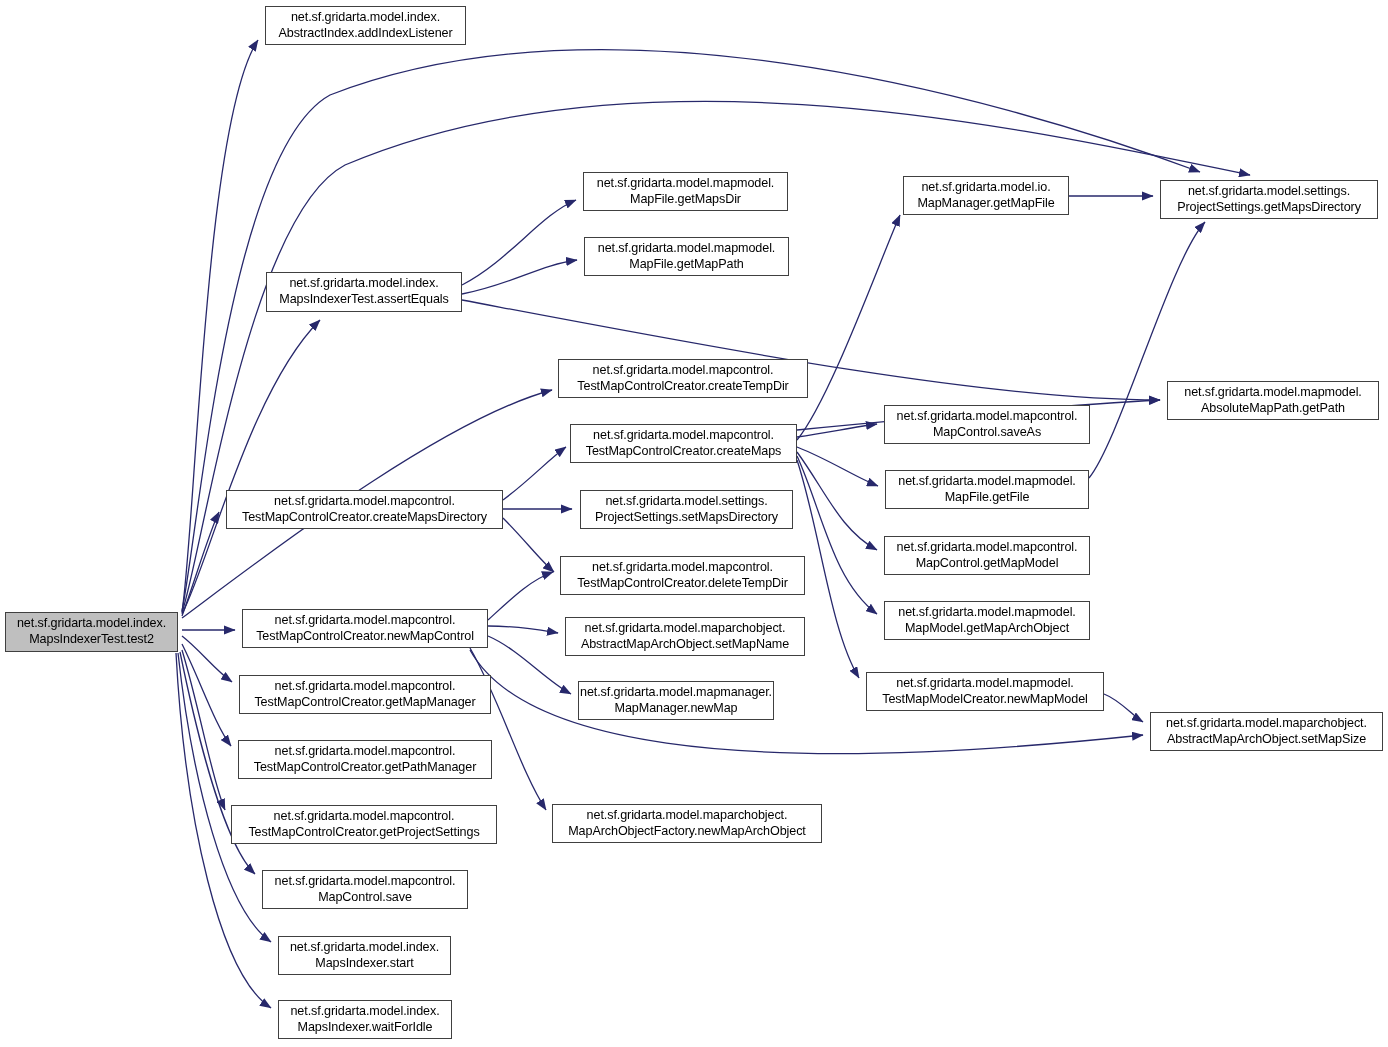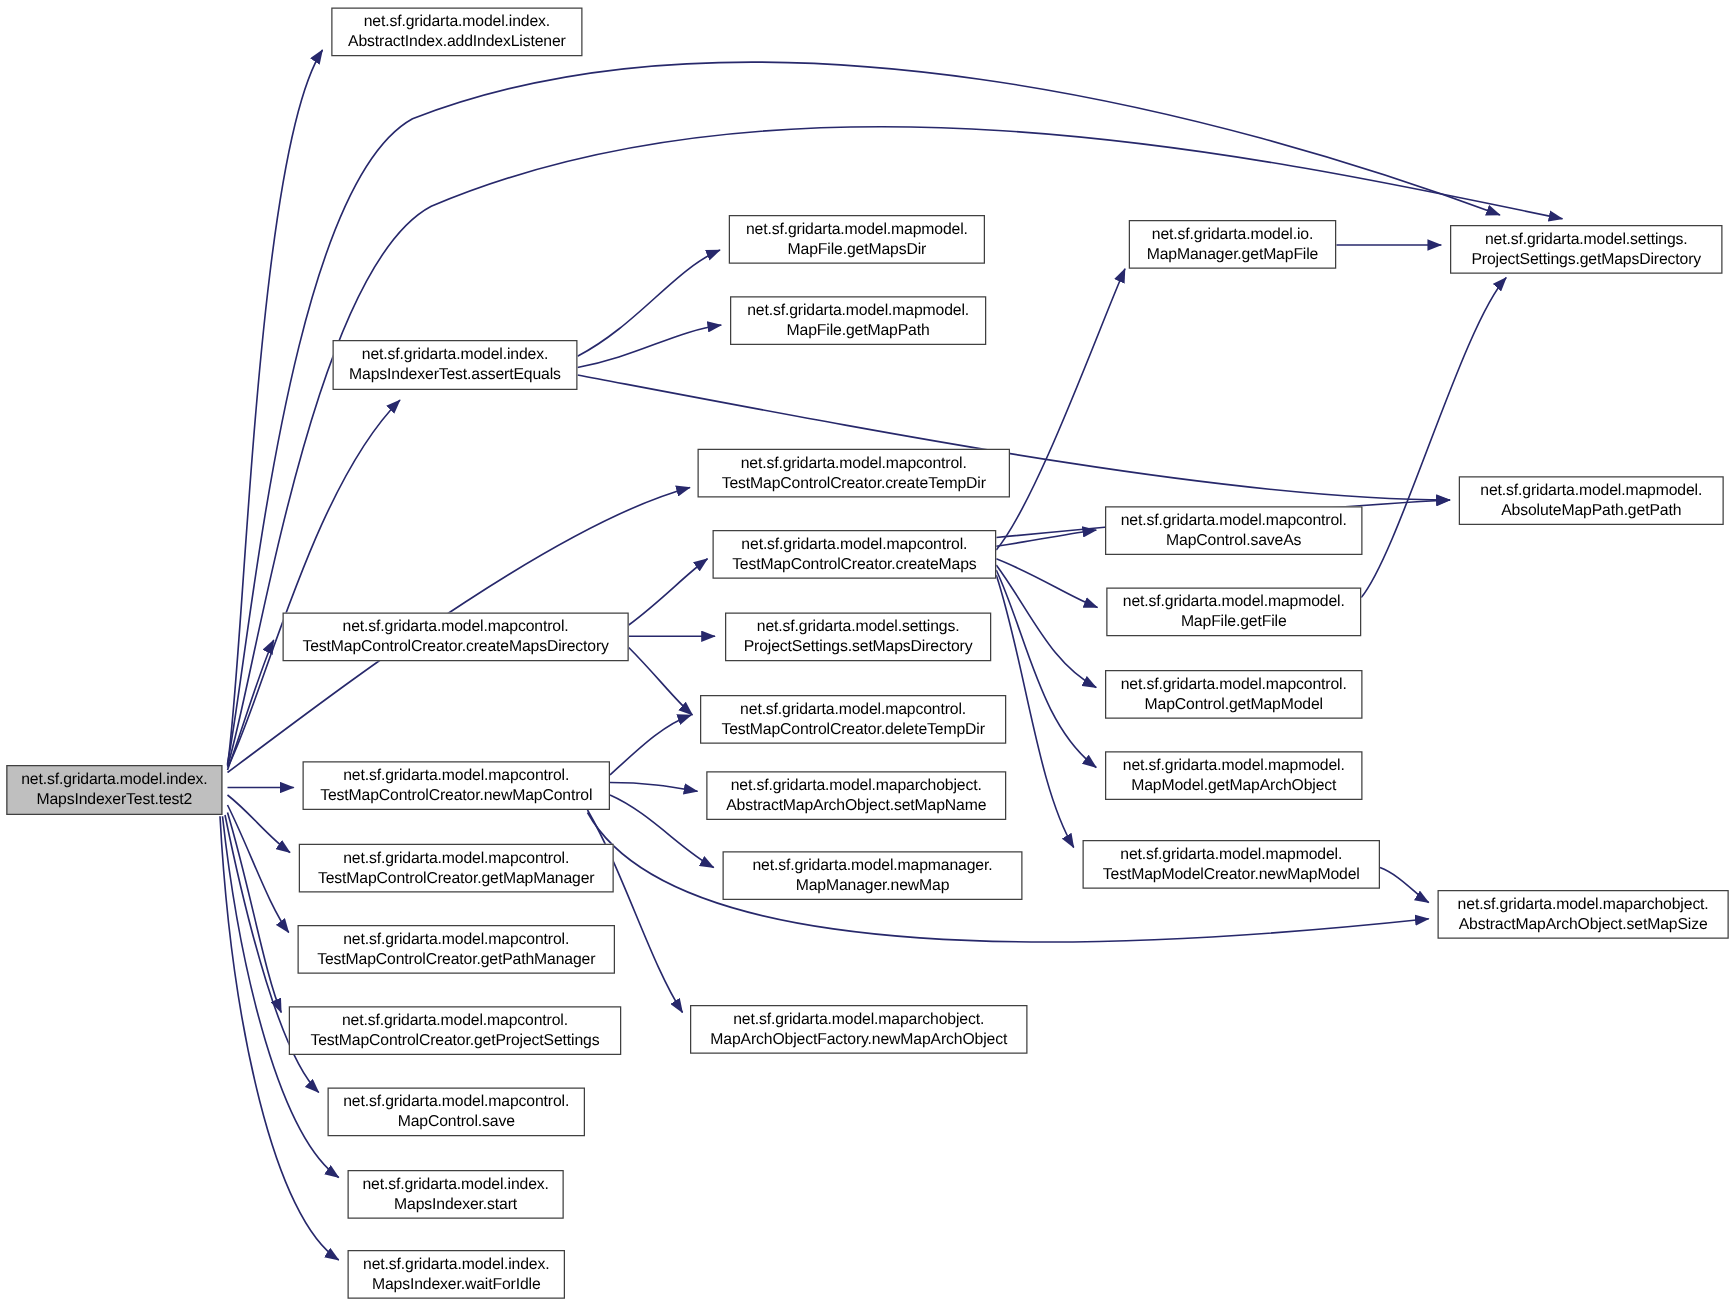--- a/index.html
+++ b/index.html
@@ -132,21 +132,21 @@
       <div class="gnode" style="left: 226px; top: 490px; width: 277px; height: 39px;"><span class="label">net.sf.gridarta.model.mapcontrol.
 TestMapControlCreator.createMapsDirectory</span></div>
       <div class="gnode" style="left: 580px; top: 490px; width: 213px; height: 39px;"><span class="label">net.sf.gridarta.model.settings.
 ProjectSettings.setMapsDirectory</span></div>
       <div class="gnode" style="left: 560px; top: 556px; width: 245px; height: 39px;"><span class="label">net.sf.gridarta.model.mapcontrol.
 TestMapControlCreator.deleteTempDir</span></div>
       <div class="gnode" style="left: 242px; top: 609px; width: 246px; height: 39px;"><span class="label">net.sf.gridarta.model.mapcontrol.
 TestMapControlCreator.newMapControl</span></div>
       <div class="gnode" style="left: 565px; top: 617px; width: 240px; height: 39px;"><span class="label">net.sf.gridarta.model.maparchobject.
 AbstractMapArchObject.setMapName</span></div>
-      <div class="gnode" style="left: 578px; top: 681px; width: 240px; height: 39px;"><span class="label">net.sf.gridarta.model.mapmanager.
+      <div class="gnode" style="left: 578px; top: 681px; width: 196px; height: 39px;"><span class="label">net.sf.gridarta.model.mapmanager.
 MapManager.newMap</span></div>
       <div class="gnode" style="left: 239px; top: 675px; width: 252px; height: 39px;"><span class="label">net.sf.gridarta.model.mapcontrol.
 TestMapControlCreator.getMapManager</span></div>
       <div class="gnode" style="left: 238px; top: 740px; width: 254px; height: 39px;"><span class="label">net.sf.gridarta.model.mapcontrol.
 TestMapControlCreator.getPathManager</span></div>
       <div class="gnode" style="left: 231px; top: 805px; width: 266px; height: 39px;"><span class="label">net.sf.gridarta.model.mapcontrol.
 TestMapControlCreator.getProjectSettings</span></div>
       <div class="gnode" style="left: 552px; top: 804px; width: 270px; height: 39px;"><span class="label">net.sf.gridarta.model.maparchobject.
 MapArchObjectFactory.newMapArchObject</span></div>
       <div class="gnode" style="left: 262px; top: 870px; width: 206px; height: 39px;"><span class="label">net.sf.gridarta.model.mapcontrol.

